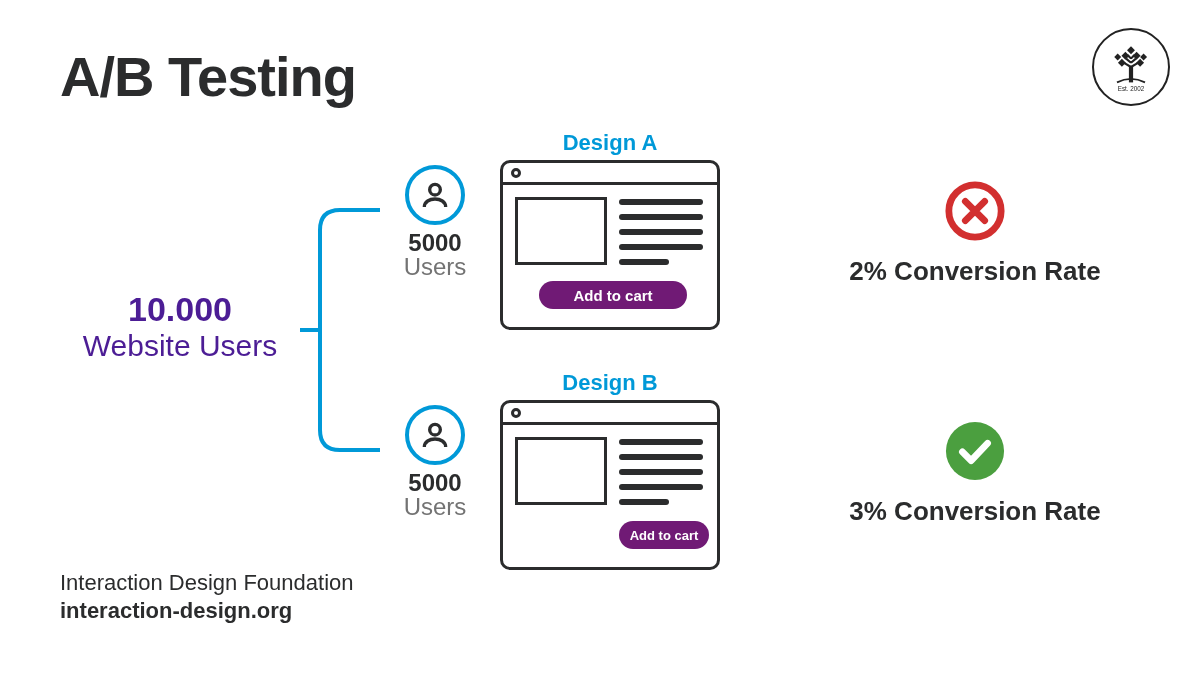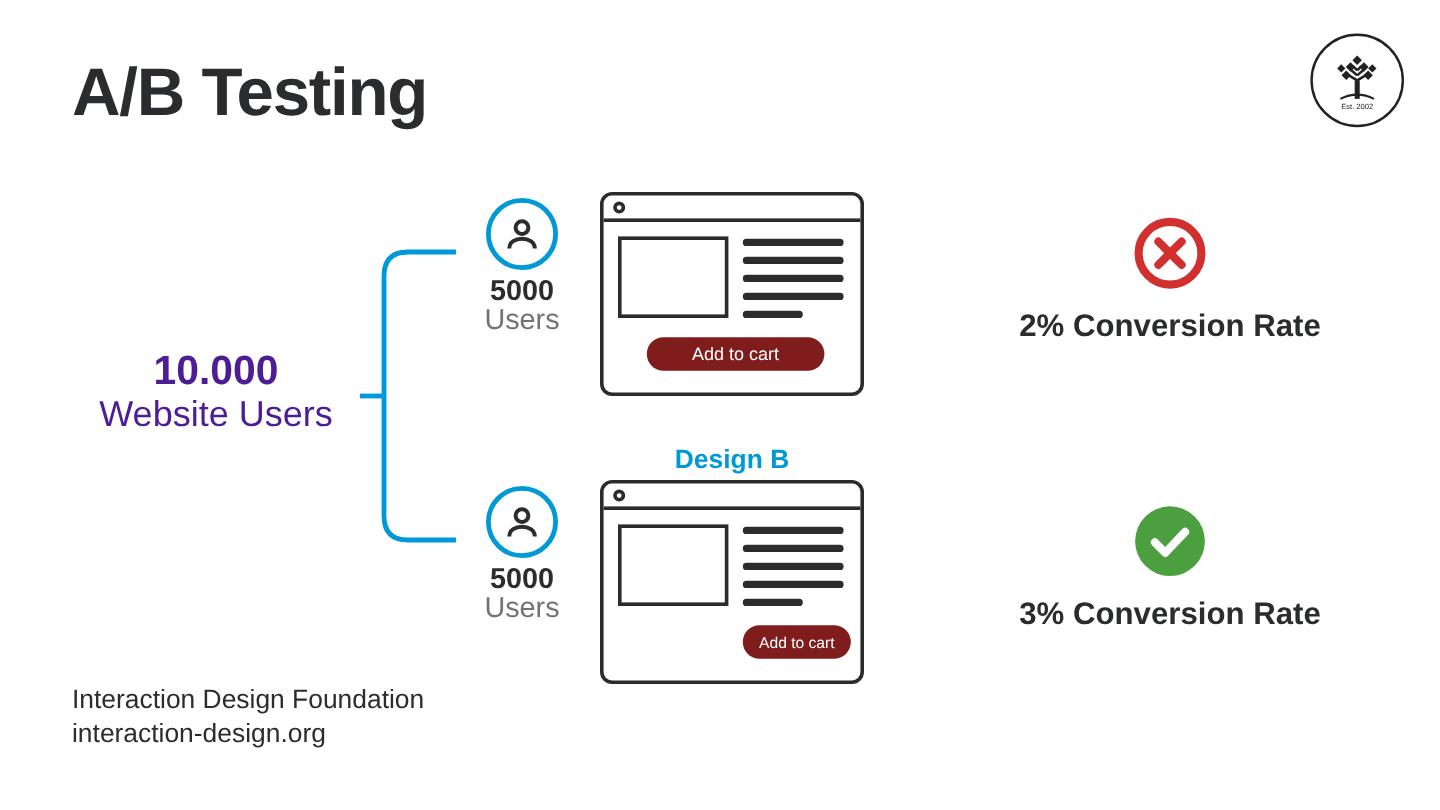--- a/index.html
+++ b/index.html
@@ -26,32 +26,32 @@
   .mock { position: absolute; left: 500px; width: 220px; height: 170px; border: 3px solid #2b2c2d; border-radius: 10px; background:#fff; }
   .mock.a { top: 160px; }
   .mock.b { top: 400px; }
   .mock .bar { height: 22px; border-bottom: 3px solid #2b2c2d; position:relative; }
   .mock .bar .dot { position:absolute; left:8px; top:5px; width:10px; height:10px; border:3px solid #2b2c2d; border-radius:50%; }
   .mock .body { position: relative; height: calc(100% - 22px); }
   .mock .img { position:absolute; left:12px; top:12px; width: 92px; height: 68px; border:3px solid #2b2c2d; }
   .mock .lines { position:absolute; left:116px; right:14px; top:14px; }
   .mock .lines div { height:6px; background:#2b2c2d; border-radius:3px; margin-bottom:9px; }
   .mock .lines div.short { width: 60%; }
-  .mock .btn-pill { position:absolute; height:28px; background:#7f1d1d; color:#fff; font-weight:400; font-size:15px; border-radius:14px; display:flex; align-items:center; justify-content:center; }
+  .mock .btn-pill { position:absolute; height:28px; background:#701a75; color:#fff; font-weight:700; font-size:15px; border-radius:14px; display:flex; align-items:center; justify-content:center; }
   .mock.a .btn-pill { left:36px; bottom:18px; width:148px; }
   .mock.b .btn-pill { left:116px; bottom:18px; width:90px; font-size:13px; }
 
   .result { position: absolute; left: 810px; width: 330px; text-align:center; }
   .result.a { top: 180px; }
   .result.b { top: 420px; }
   .result .icon { width: 62px; height: 62px; margin: 0 auto 14px; }
   .result .rate { font-weight: 700; font-size: 26px; }
 
   .footer { position:absolute; left:60px; bottom:40px; font-size:22px; line-height:1.3; }
-  .footer .site { font-weight:400; }
+  .footer .site { font-weight:700; }
 </style>
 </head>
 <body>
 <div class="page">
 
 <h1 class="title">A/B Testing</h1>
 
 <div class="logo">
   <svg viewBox="0 0 100 100" width="70" height="70">
     <defs>
@@ -102,20 +102,21 @@
   <div class="user-circle">
     <svg width="32" height="32" viewBox="0 0 24 24" fill="none" stroke="#2b2c2d" stroke-width="2.5">
       <circle cx="12" cy="8" r="4"></circle>
           <path d="M4 21c0-4 4-6 8-6s8 2 8 6"></path>
     </svg>
   </div>
   <div class="user-count">5000</div>
   <div class="user-label">Users</div>
 </div>
 
+<div class="design-label a">Design A</div>
 <div class="design-label b">Design B</div>
 
 <div class="mock a">
   <div class="bar">
         <span class="dot"></span>
       </div>
   <div class="body">
     <div class="img"></div>
     <div class="lines">
       <div></div>

